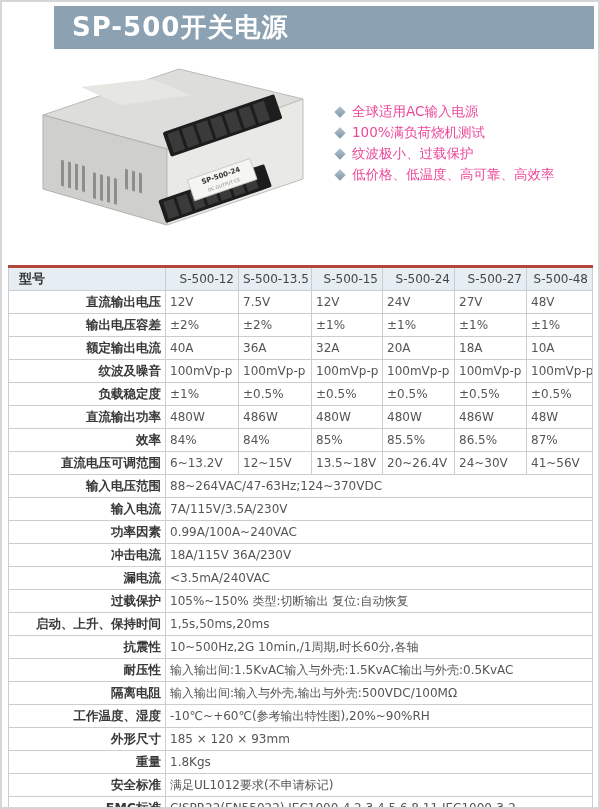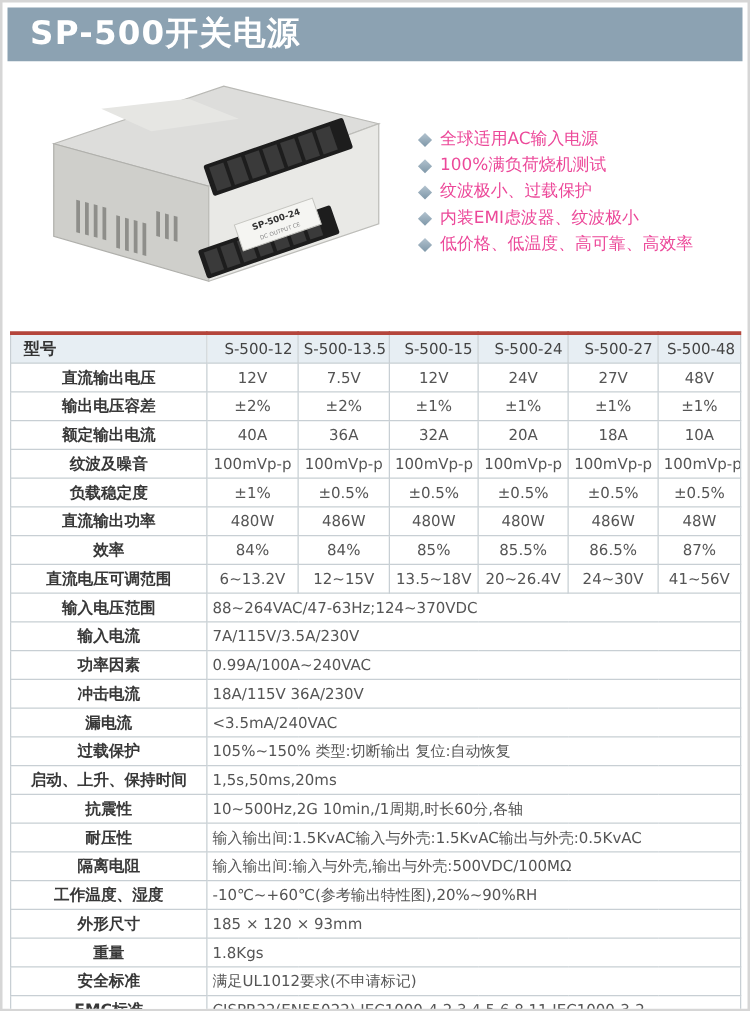--- a/index.html
+++ b/index.html
@@ -19,20 +19,21 @@
   
   .title-bar {
     height: 43px;
     background: #8ca2b2;
     color: #ffffff;
     font-size: 26px;
     font-weight: bold;
     line-height: 43px;
     padding-left: 18px;
     letter-spacing: 1px;
+    margin-left: 48px;
   }
 
   
   .product-section {
     display: flex;
     height: 188px;
     margin-top: 4px;
   }
   .product-image-wrap {
     width: 330px;
@@ -90,28 +91,28 @@
     font-size: 12px;
   }
   table.spec th.model-label {
     text-align: left;
     padding-left: 10px;
     font-weight: bold;
     color: #333;
     font-size: 13px;
   }
   td.label-cell {
-    text-align: center;
+    text-align: right;
     padding-left: 10px;
     font-weight: bold;
     color: #383838;
     font-size: 12.5px;
     background: #fff;
   }
-  td.value-cell { text-align: center; }
+  td.value-cell { }
   td.span-cell { text-align: left; padding-left: 12px; }
 
   
   .psu-svg { display: block; }
 </style>
 </head>
 <body>
 
 <div class="page">
 
@@ -184,24 +185,20 @@
           <li>
             <span class="diamond"></span>
             <span>100%满负荷烧机测试</span>
           </li>
           <li>
             <span class="diamond"></span>
             <span>纹波极小、过载保护</span>
           </li>
           <li>
             <span class="diamond"></span>
-            <span>内装EMI虑波器、纹波极小</span>
-          </li>
-          <li>
-            <span class="diamond"></span>
             <span>低价格、低温度、高可靠、高效率</span>
           </li>
         </ul>
     </div>
   </div>
 
   <div class="spec-table-wrap">
     <table class="spec">
       <colgroup>
         <col style="width:157px">

